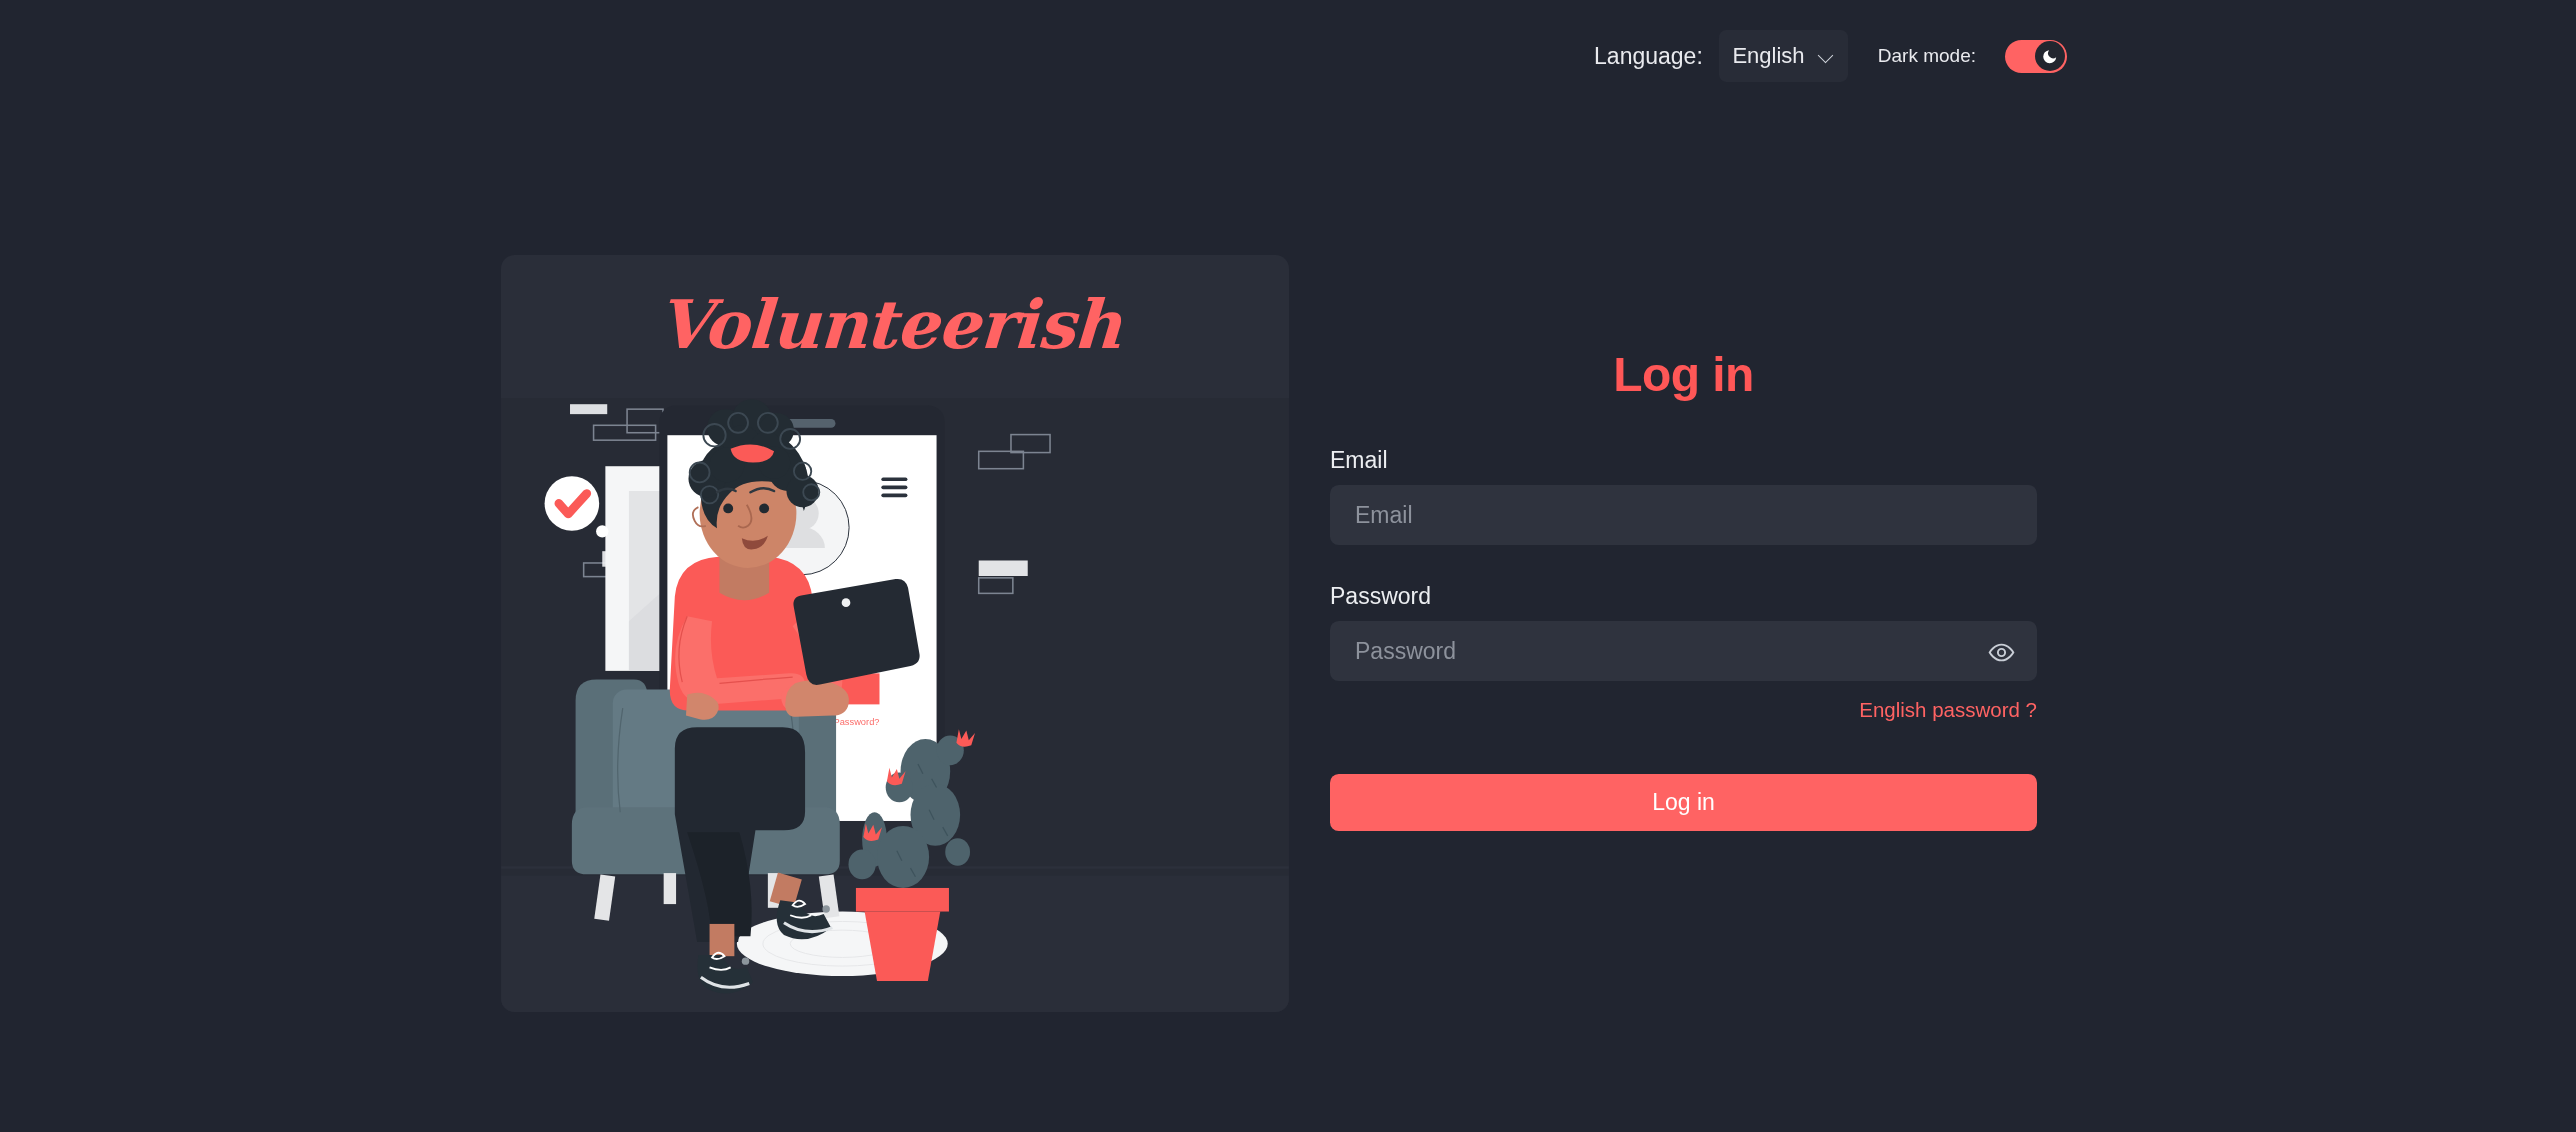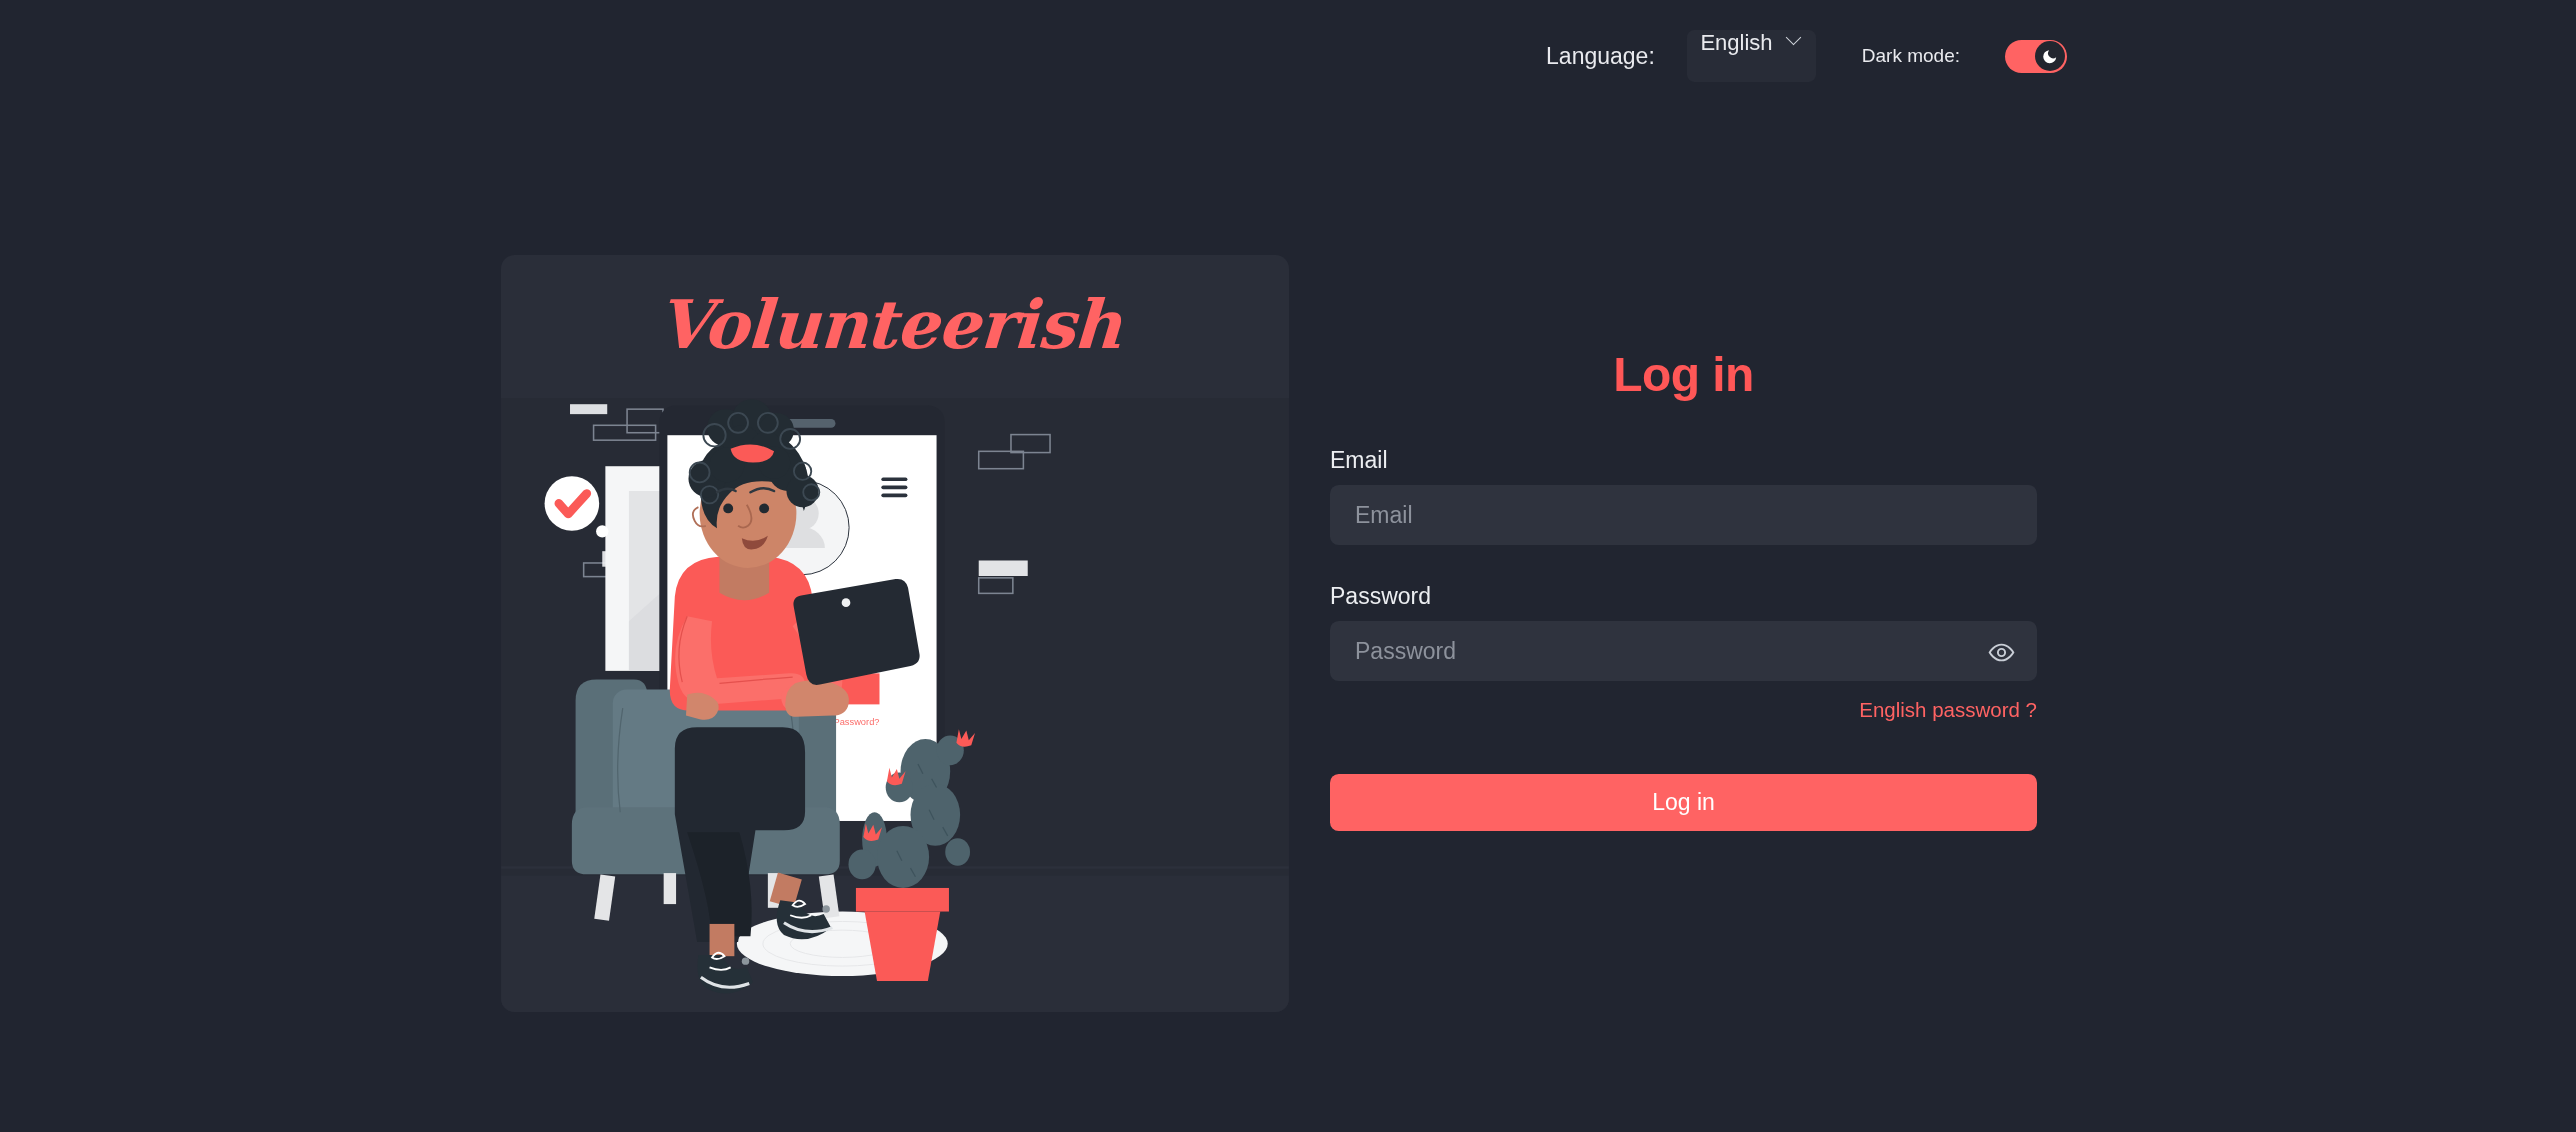--- a/index.html
+++ b/index.html
@@ -15,35 +15,36 @@
   
   .topbar {
     position: absolute;
     top: 0; left: 0;
     width: 2576px;
     height: 112px;
     display: flex;
     align-items: center;
     justify-content: flex-end;
     padding-right: 509px;
-    gap: 16px;
+    gap: 0px;
   }
   .lang-label {
     color: #e9eaee;
     font-size: 23px;
     margin-right: 16px;
     white-space: nowrap;
   }
   .lang-select {
     position: relative;
     width: 129px;
     height: 52px;
     background: #282c37;
     border-radius: 7.4px;
     display: flex;
+    align-items: center;
     padding: 0 13.6px;
   }
   .lang-select .val {
     color: #e9eaee;
     font-size: 22px;
     flex: 1;
   }
   .chev {
     width: 16px;
     height: 16px;

